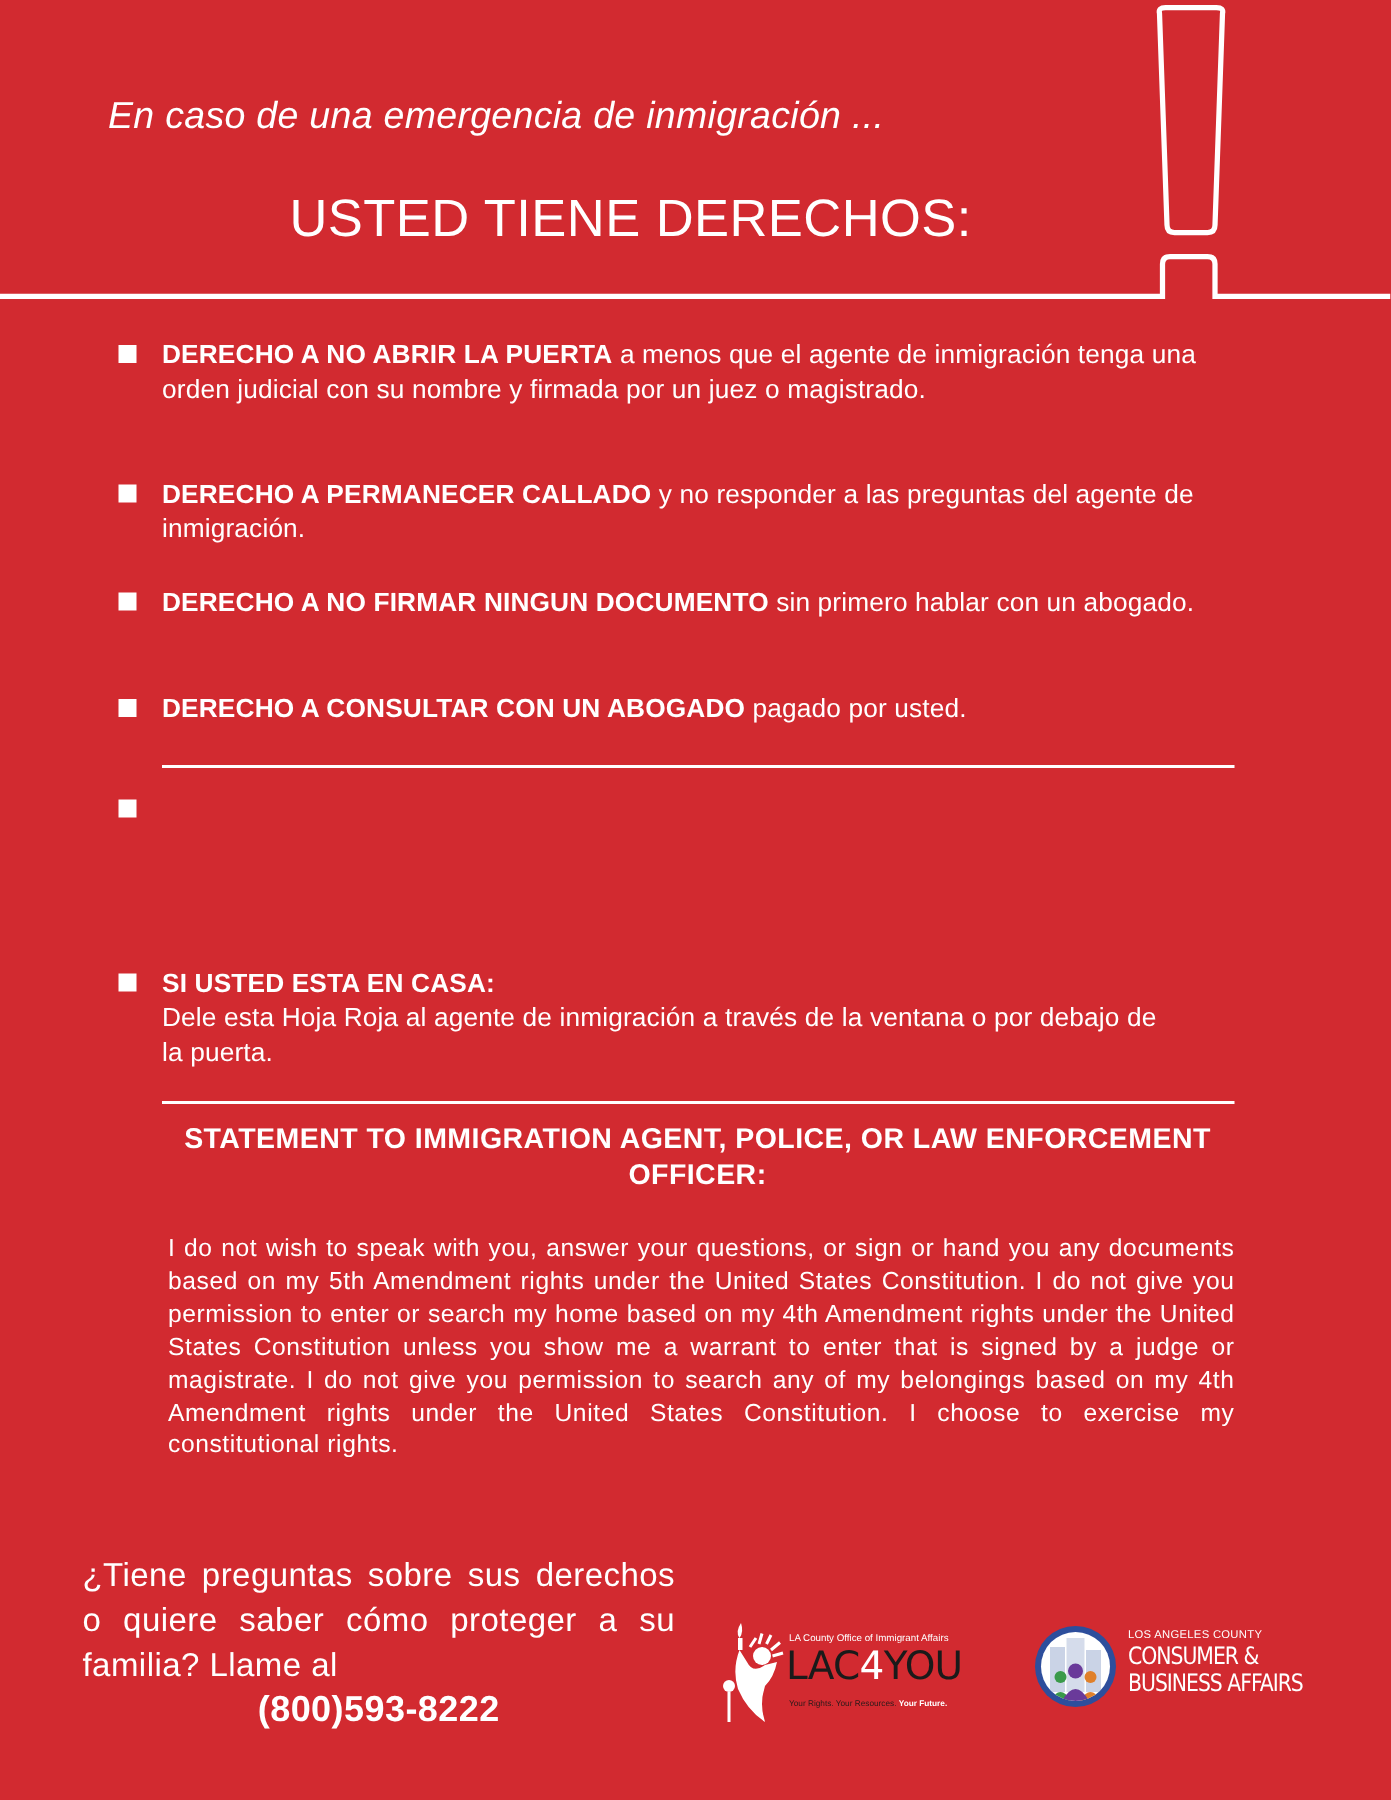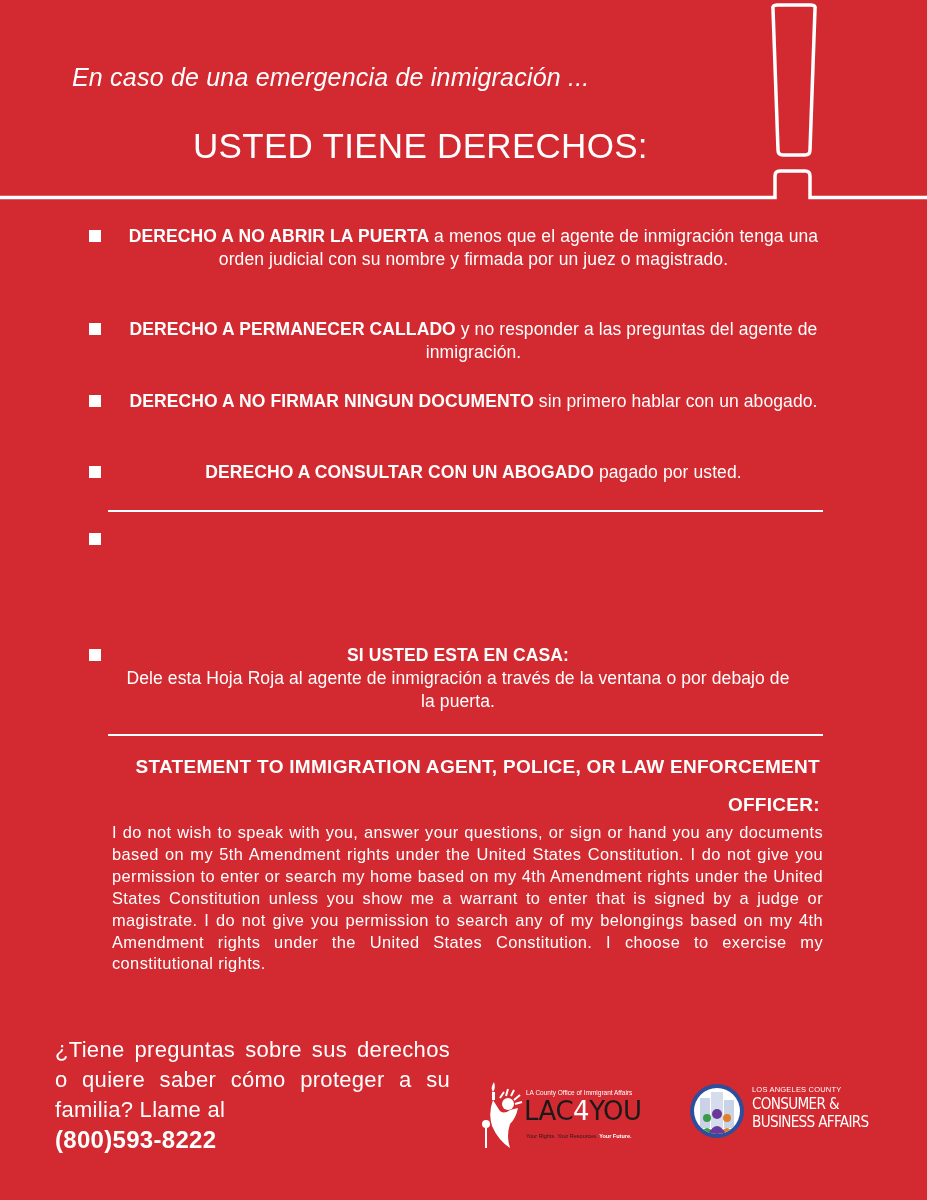--- a/index.html
+++ b/index.html
@@ -19,48 +19,48 @@
     white-space: nowrap;
   }
   .title {
     left: 193px; top: 126px;
     font-size: 35px; font-weight: normal; letter-spacing: 0.3px;
     white-space: nowrap;
   }
   .excl-svg { left: 0; top: 0; }
 
   
-  .item { left: 89px; width: 740px; text-align: center; }
+  .item { left: 79px; width: 740px; }
   .bullet {
     position: absolute; left: 0; width: 12px; height: 12px; background: #fff;
   }
   .item-text {
     margin-left: 29px; font-size: 17.5px; line-height: 23px;
     letter-spacing: 0.1px;
   }
   .item-text b { font-weight: bold; }
 
   .divider { left: 108px; width: 715px; height: 2px; background: #fff; }
 
   .statement-title {
-    left: 110px; width: 710px; top: 748px; text-align: right;
-    font-weight: bold; font-size: 19px; line-height: 38px; letter-spacing: 0.3px;
+    left: 110px; width: 710px; top: 748px; text-align: center;
+    font-weight: bold; font-size: 19px; line-height: 24px; letter-spacing: 0.3px;
   }
   .statement-body {
     left: 112px; width: 711px; top: 822px;
     font-size: 16.4px; line-height: 21.9px; text-align: justify;
     letter-spacing: 0.4px;
   }
 
   .cta {
     left: 55px; top: 1035px; width: 395px;
     font-size: 22px; line-height: 30px; text-align: justify;
     letter-spacing: 0.3px;
   }
-  .cta .phone { font-weight: bold; font-size: 24px; display: block; text-align: left; }
+  .cta .phone { font-weight: bold; font-size: 24px; display: block; text-align: center; }
 
   
   .lac-logo { left: 480px; top: 1078px; width: 190px; height: 75px; }
   .lac-small { position: absolute; left: 46px; top: 11px; font-size: 6.5px; white-space: nowrap; }
   .lac-big {
     position: absolute; left: 44px; top: 18px; font-size: 26px; font-weight: normal;
     color: #1a1a1a; letter-spacing: -0.5px; font-family: "DejaVu Sans", sans-serif;
   }
   .lac-big .four { color: #fff; }
   .lac-tag { position: absolute; left: 46px; top: 55px; font-size: 5.5px; color: #2a1a1a; white-space: nowrap; }

